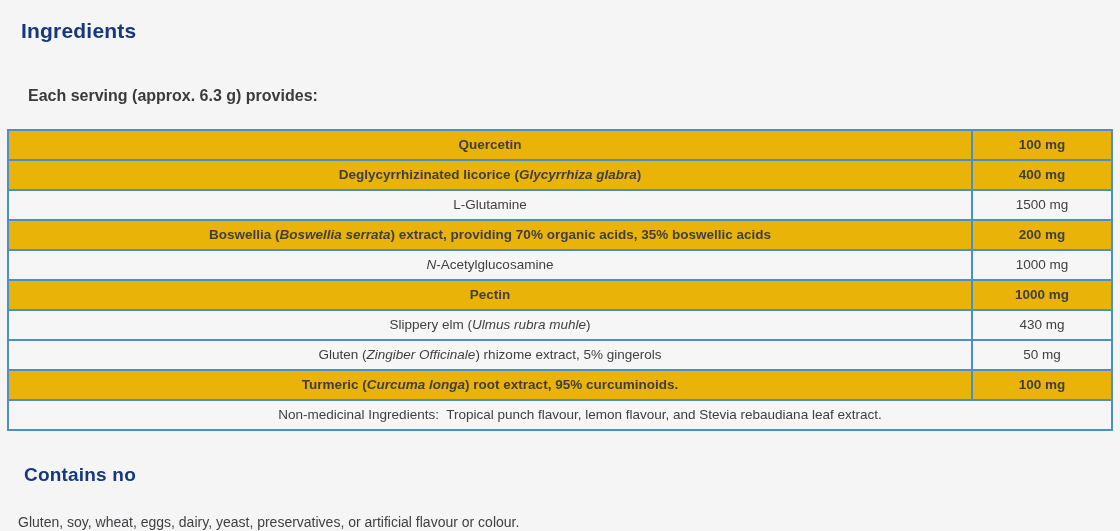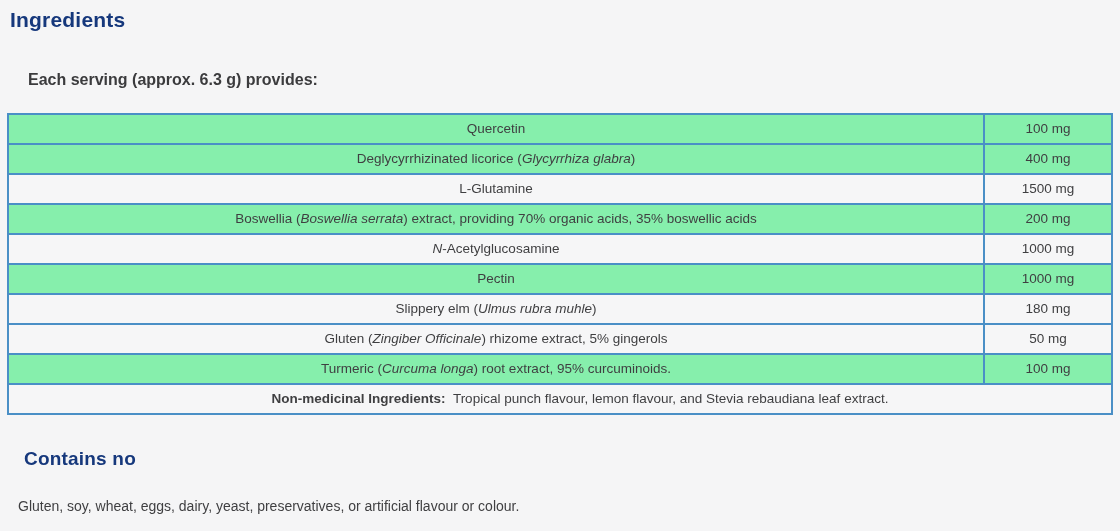--- a/index.html
+++ b/index.html
@@ -10,21 +10,21 @@
     height: 531px;
     background: #f5f5f6;
     font-family: "Liberation Sans", sans-serif;
     color: #3f3f41;
     overflow: hidden;
   }
   h1.section-heading {
     color: #16387c;
     font-size: 21px;
     font-weight: bold;
-    margin: 4px;
+    margin: 15px;
     padding: 4px 0 0 6px;
     letter-spacing: 0.2px;
   }
   h2.section-heading {
     color: #16387c;
     font-size: 19px;
     font-weight: bold;
     margin: 6px;
     padding: 27px 0 0 18px;
     letter-spacing: 0.2px;
@@ -50,28 +50,28 @@
   }
   table.ingredients-table td {
     border-top: 2px solid #4a8fc6;
     border-bottom: 2px solid #4a8fc6;
     font-size: 13.5px;
     line-height: 16px;
     padding: 6px 8px;
     text-align: center;
     vertical-align: middle;
   }
-  tr.shade td { background: #86efac; }
+  tr.shade td { background: #eab308; font-weight: bold; }
   tr.plain td { background: #f6f6f7; }
   td.amount-cell {
     border-left: 2px solid #4a8fc6;
-    width: 128px;
+    width: 140px;
     white-space: nowrap;
   }
-  td.footer-cell strong { font-weight: bold; padding-left: 40px; }
+  td.footer-cell strong { font-weight: normal; padding-left: 40px; }
 </style>
 </head>
 <body>
 
 <h1 class="section-heading">Ingredients</h1>
 
 <p class="serving-line">Each serving (approx. 6.3 g) provides:</p>
 
 <table class="ingredients-table">
   <tbody>
@@ -94,21 +94,21 @@
       <tr class="plain">
         <td class="name-cell"><i>N</i><span>-Acetylglucosamine</span></td>
         <td class="amount-cell">1000 mg</td>
       </tr>
       <tr class="shade">
         <td class="name-cell"><span>Pectin</span></td>
         <td class="amount-cell">1000 mg</td>
       </tr>
       <tr class="plain">
         <td class="name-cell"><span>Slippery elm (</span><i>Ulmus rubra muhle</i><span>)</span></td>
-        <td class="amount-cell">180 mg</td>
+        <td class="amount-cell">430 mg</td>
       </tr>
       <tr class="plain">
         <td class="name-cell"><span>Gluten (</span><i>Zingiber Officinale</i><span>) rhizome extract, 5% gingerols</span></td>
         <td class="amount-cell">50 mg</td>
       </tr>
       <tr class="shade">
         <td class="name-cell"><span>Turmeric (</span><i>Curcuma longa</i><span>) root extract, 95% curcuminoids.</span></td>
         <td class="amount-cell">100 mg</td>
       </tr>
       <tr class="plain">

